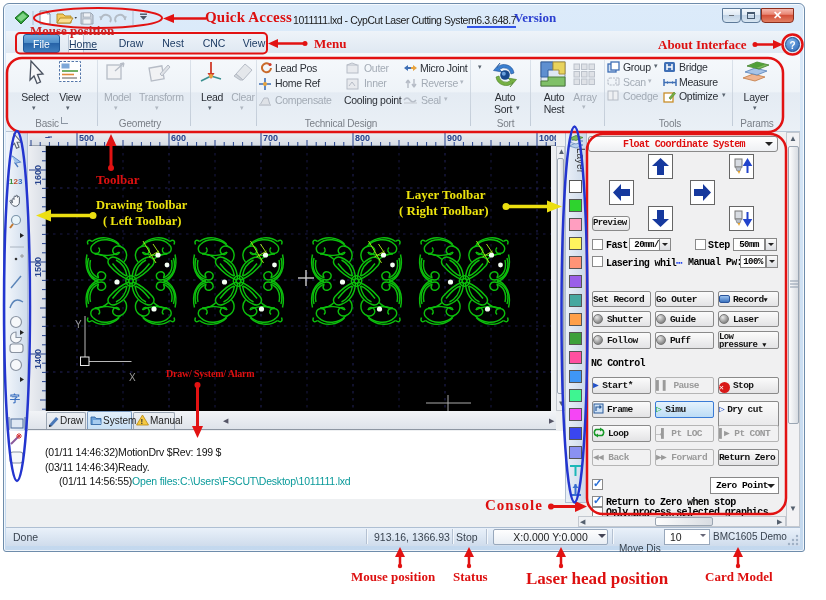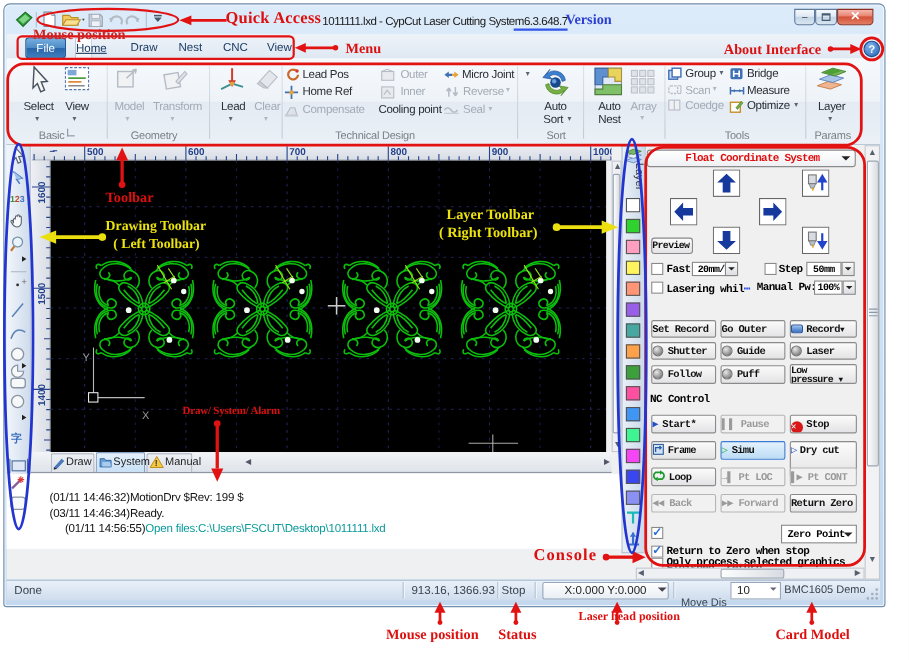--- a/index.html
+++ b/index.html
@@ -1065,21 +1065,21 @@
 <div class="ann" style="left:658px;top:37px;font-size:13px;">About Interface</div>
 <div class="ann" style="left:96px;top:172px;font-size:13px;">Toolbar</div>
 <div class="ann yel" style="left:96px;top:198px;font-size:12.5px;">Drawing Toolbar</div>
 <div class="ann yel" style="left:103px;top:214px;font-size:12.5px;">( Left Toolbar)</div>
 <div class="ann yel" style="left:406px;top:187px;font-size:13px;">Layer Toolbar</div>
 <div class="ann yel" style="left:399px;top:203px;font-size:13px;">( Right Toolbar)</div>
 <div class="ann" style="left:166px;top:368px;font-size:10px;letter-spacing:-0.2px;">Draw/ System/ Alarm</div>
 <div class="ann" style="left:485px;top:497px;font-size:15px;letter-spacing:1px;">Console</div>
 <div class="ann" style="left:351px;top:569px;font-size:13px;">Mouse position</div>
 <div class="ann" style="left:453px;top:569px;font-size:13px;">Status</div>
-<div class="ann" style="left:526px;top:555px;font-size:11px;">Laser head position</div>
+<div class="ann" style="left:526px;top:569px;font-size:17px;">Laser head position</div>
 <div class="ann" style="left:705px;top:569px;font-size:13px;">Card Model</div>
 
 <svg class="abs" style="left:0;top:0;z-index:56;pointer-events:none" width="826" height="600">
  <g stroke="#ecdf10" fill="#ecdf10">
   <line x1="50" y1="215.5" x2="92" y2="215.5" stroke-width="3.5"></line>
   <path d="M36,215.5 l15,-6 v12 z" stroke="none"></path>
   <circle cx="93" cy="215.5" r="3.5" stroke="none"></circle>
   <line x1="506" y1="206.5" x2="548" y2="206.5" stroke-width="3.5"></line>
   <path d="M562,206.5 l-15,-6 v12 z" stroke="none"></path>
   <circle cx="506" cy="206.5" r="3.5" stroke="none"></circle>

